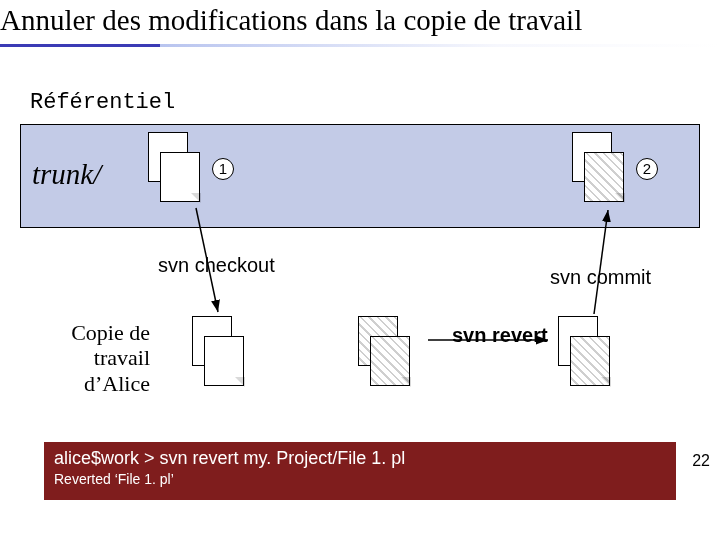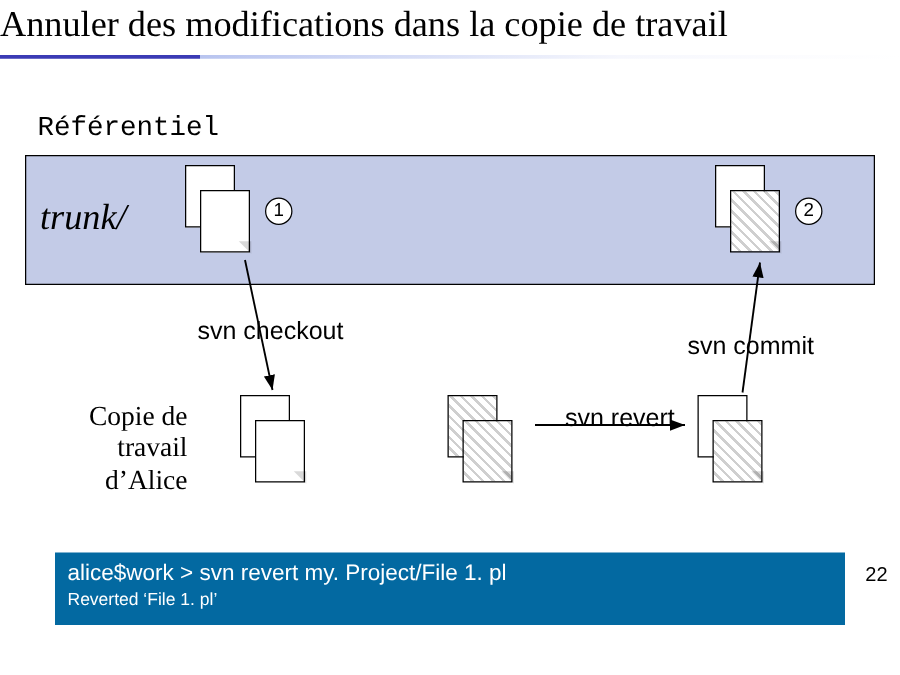--- a/index.html
+++ b/index.html
@@ -23,21 +23,21 @@
   .doc .fold { position: absolute; right: -1px; bottom: -1px; width: 0; height: 0; border-left: 10px solid transparent; border-top: 10px solid #000; opacity: 0.15; }
 
   .hatched .sheet { background: repeating-linear-gradient(45deg, #fff 0 4px, #cfcfcf 4px 6px); }
 
   .rev-badge { position: absolute; width: 22px; height: 22px; border: 1px solid #000; border-radius: 50%; background: #fff; text-align: center; line-height: 20px; font-size: 15px; }
 
   .label { position: absolute; font-size: 20px; font-family: Arial, sans-serif; }
 
   .wc-label { position: absolute; left: 30px; top: 320px; width: 120px; font-size: 22px; font-family: "Times New Roman", serif; text-align: right; line-height: 1.15; }
 
-  .cmd-box { position: absolute; left: 44px; top: 442px; width: 632px; height: 58px; background: #0369a1; color: #fff; padding: 6px 10px; }
+  .cmd-box { position: absolute; left: 44px; top: 442px; width: 632px; height: 58px; background: #7f1d1d; color: #fff; padding: 6px 10px; }
   .cmd-line { font-size: 18px; font-family: Arial, sans-serif; }
   .cmd-resp { font-size: 14px; font-family: Liberation Sans, sans-serif; margin-top: 2px; }
 
   .page-num { position: absolute; right: 10px; bottom: 6px; font-size: 16px; font-family: Arial, sans-serif; margin-top: 28px; }
 
   svg.arrows { position: absolute; left: 0; top: 0; width: 720px; height: 540px; pointer-events: none; }
 </style>
 </head>
 <body>
 
@@ -66,21 +66,21 @@
       <div class="sheet"></div>
     </div>
   <div class="doc hatched" style="left:584px; top:152px;">
       <div class="sheet"></div>
       <div class="fold"></div>
     </div>
   <div class="rev-badge" style="left:636px; top:158px;">2</div>
 
   <div class="label" style="left:158px; top:254px;">svn checkout</div>
   <div class="label" style="left:550px; top:266px;">svn commit</div>
-  <div class="label" style="left:452px; top:324px;">svn revert</div>
+  <div class="label" style="left:452px; top:324px;font-weight:bold;">svn revert</div>
 
   <div class="wc-label">Copie de travail d’Alice</div>
 
   <div class="doc" style="left:192px; top:316px;">
       <div class="sheet"></div>
     </div>
   <div class="doc" style="left:204px; top:336px;">
       <div class="sheet"></div>
       <div class="fold"></div>
     </div>

